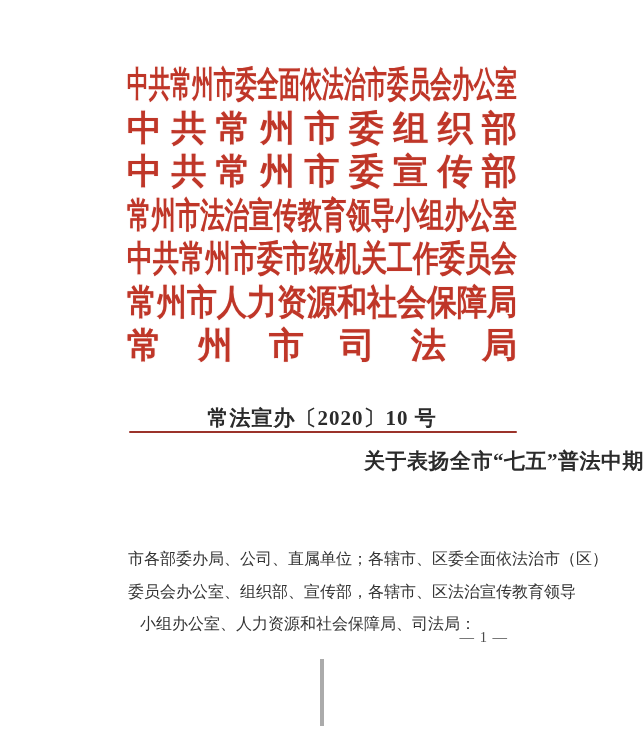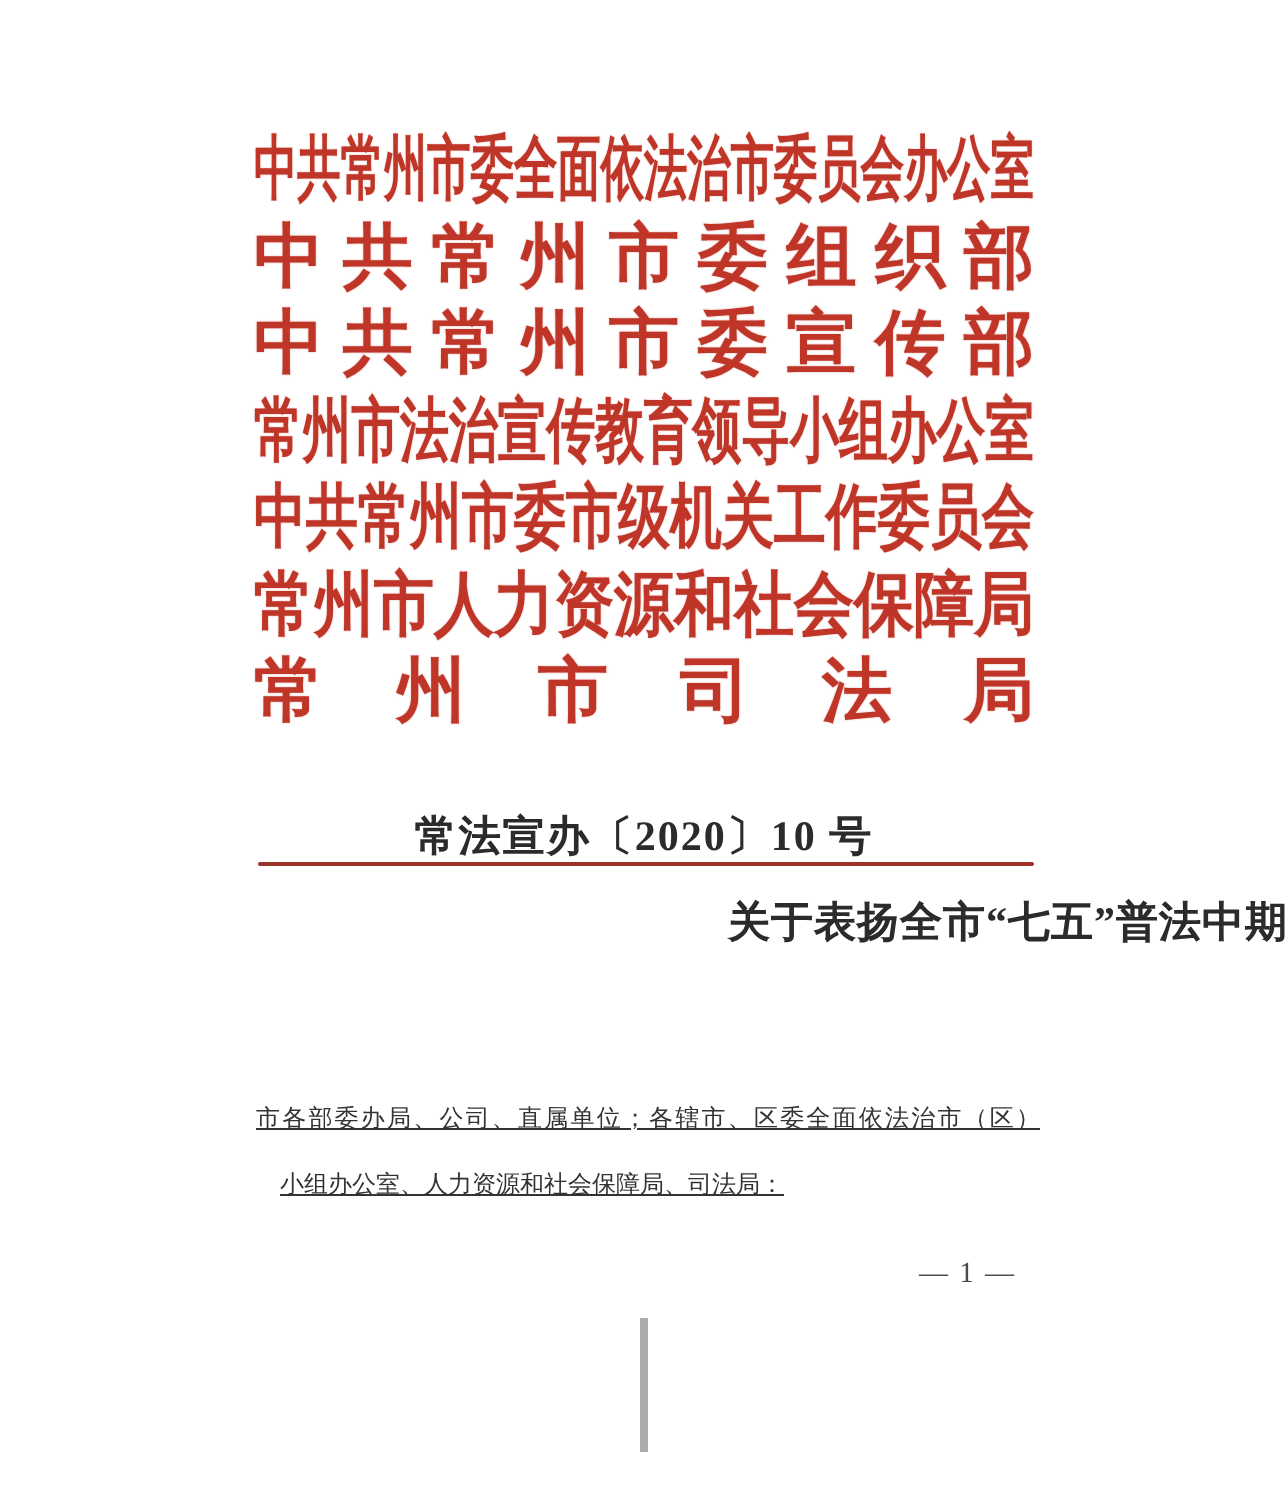--- a/index.html
+++ b/index.html
@@ -79,24 +79,23 @@
     letter-spacing: 0.5px;
     color: var(--text_black, #2b2b2b);
   }
 
   
   .body-text {
     position: absolute;
     top: 543px;
     left: 128px;
     width: 392px;
-    font-size: 12px;
+    font-size: 16px;
     line-height: 32.5px;
     color: var(--body_text, #333333);
-    text-decoration: underline;
   }
   .body-line {
     text-align: justify;
     text-align-last: justify;
     white-space: nowrap;
   }
   .body-line:last-child {
     text-align-last: left;
     margin-left: 12px;
   }
@@ -234,20 +233,21 @@
   <div class="doc-number">常法宣办〔2020〕10 号</div>
 
   <div class="red-rule"></div>
 
   <div class="title">
     <div>关于表扬全市“七五”普法中期</div>
   </div>
 
   <div class="body-text">
     <div class="body-line">市各部委办局、公司、直属单位；各辖市、区委全面依法治市（区）</div>
+    <div class="body-line">委员会办公室、组织部、宣传部，各辖市、区法治宣传教育领导</div>
     <div class="body-line">小组办公室、人力资源和社会保障局、司法局：</div>
   </div>
 
   <div class="page-number">— 1 —</div>
 
   <div class="scan-bar"></div>
 
 </div>
 
 </body></html>

